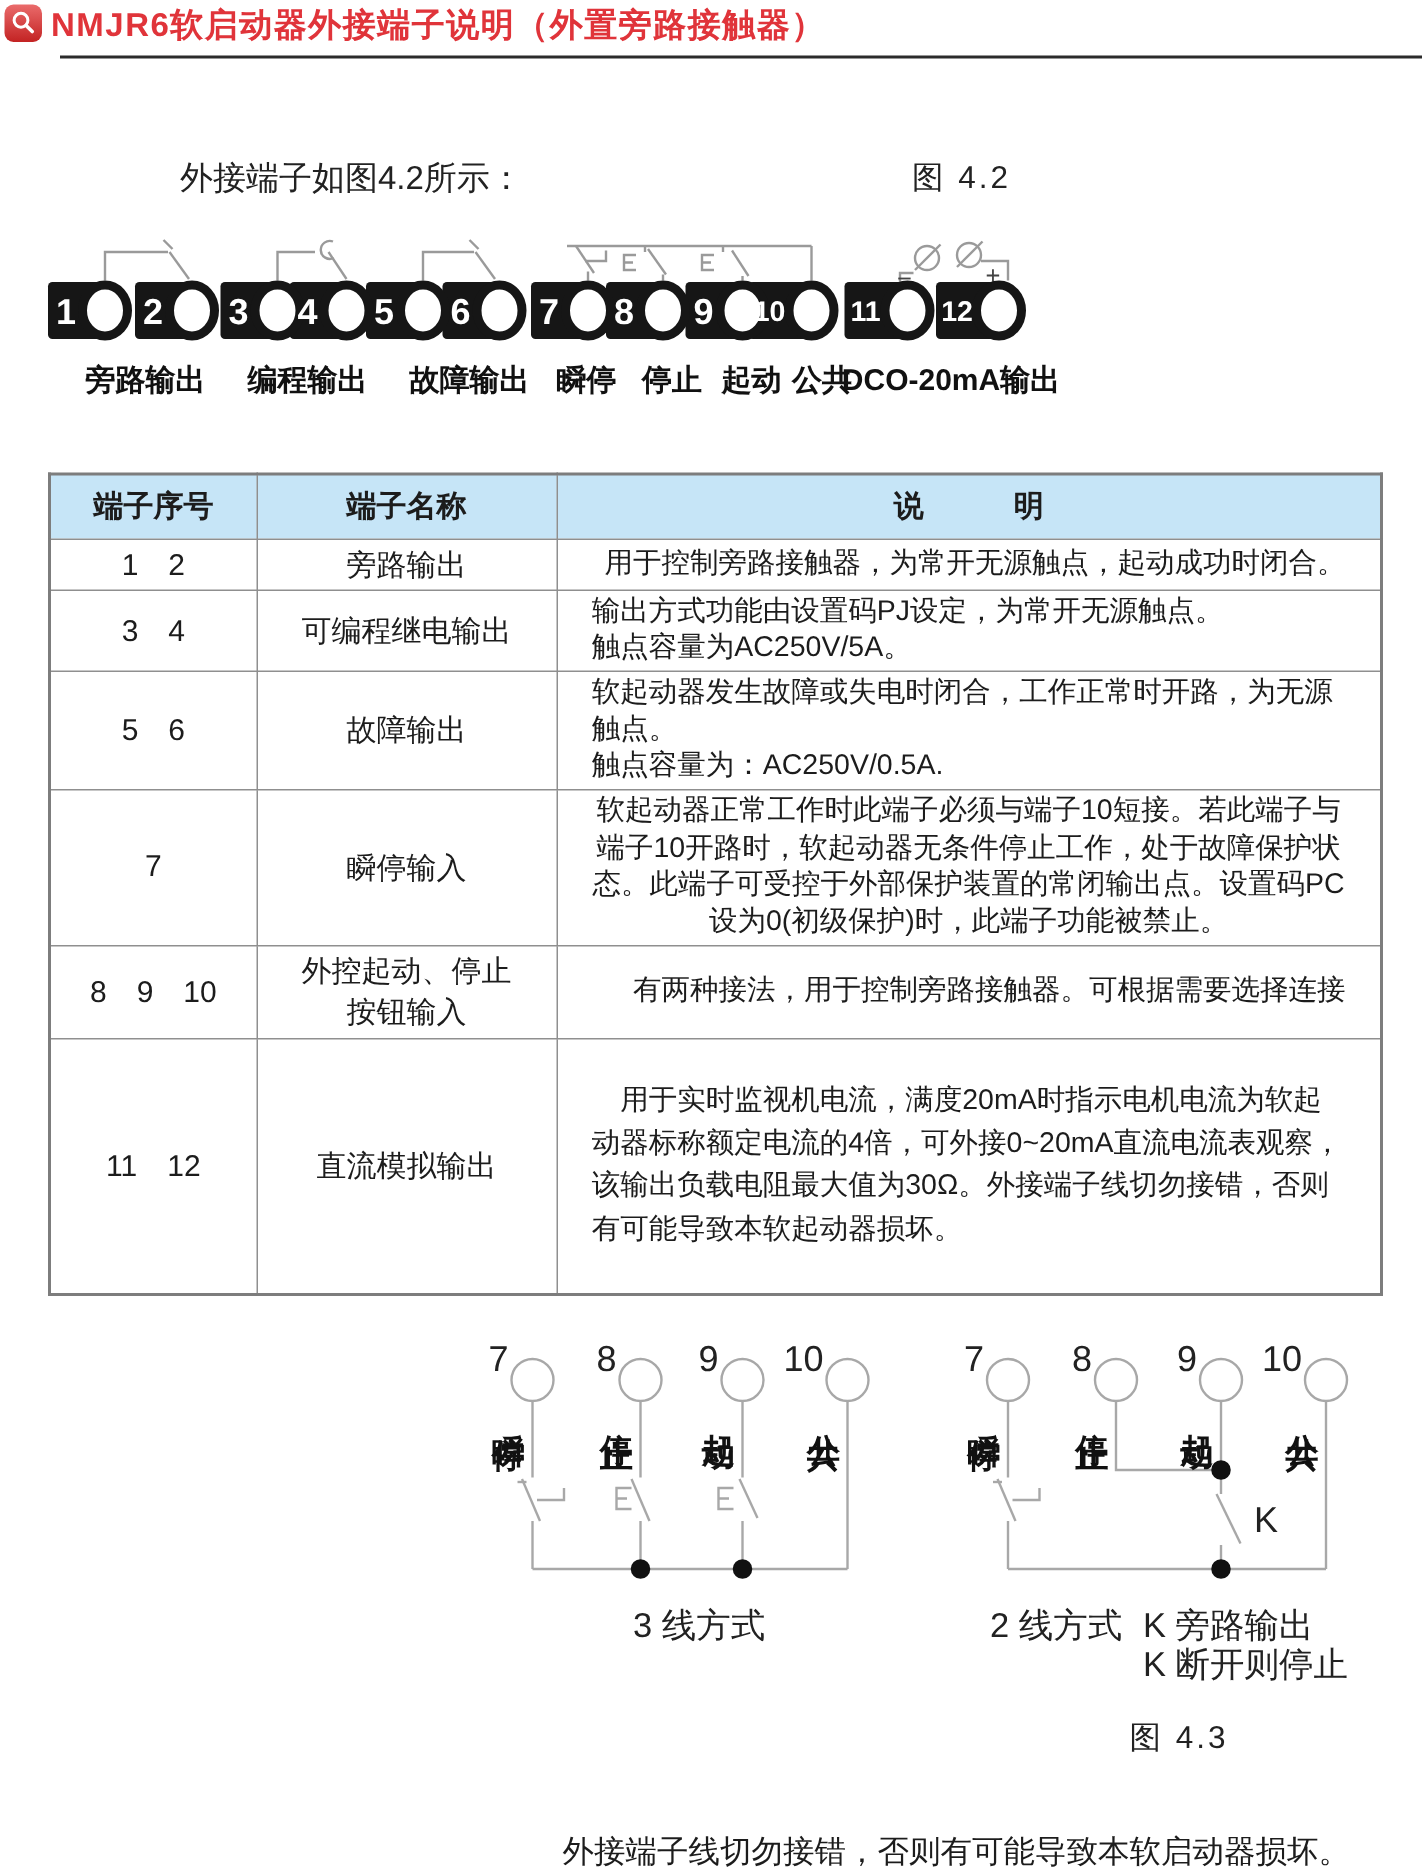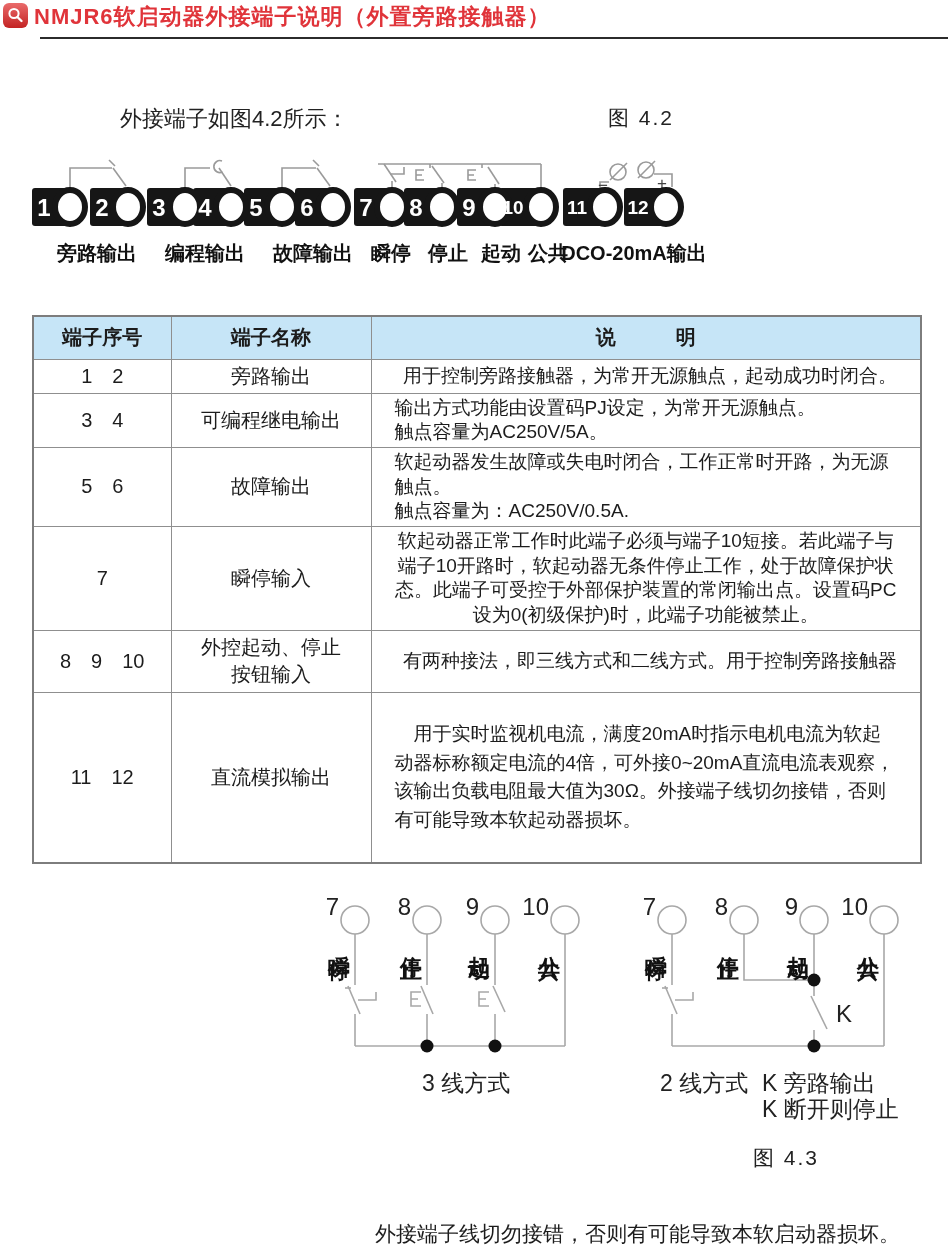--- a/index.html
+++ b/index.html
@@ -193,21 +193,21 @@
 触点容量为：AC250V/0.5A.</td>
     </tr>
     <tr class="r4">
       <td class="no">7</td>
       <td class="nm">瞬停输入</td>
       <td class="ds">软起动器正常工作时此端子必须与端子10短接。若此端子与端子10开路时，软起动器无条件停止工作，处于故障保护状态。此端子可受控于外部保护装置的常闭输出点。设置码PC设为0(初级保护)时，此端子功能被禁止。</td>
     </tr>
     <tr class="r5">
       <td class="no">8　9　10</td>
       <td class="nm">外控起动、停止按钮输入</td>
-      <td class="ds center">有两种接法，即三线方式和二线方式。用于控制旁路接触器</td>
+      <td class="ds center">有两种接法，用于控制旁路接触器。可根据需要选择连接</td>
     </tr>
     <tr class="r6">
       <td class="no">11　12</td>
       <td class="nm">直流模拟输出</td>
       <td class="ds">用于实时监视机电流，满度20mA时指示电机电流为软起动器标称额定电流的4倍，可外接0~20mA直流电流表观察，该输出负载电阻最大值为30Ω。外接端子线切勿接错，否则有可能导致本软起动器损坏。</td>
     </tr>
   </tbody>
     </table>
 
   <svg class="wire-svg" width="952" height="1246" viewBox="0 0 952 1246" style="pointer-events:none;">

